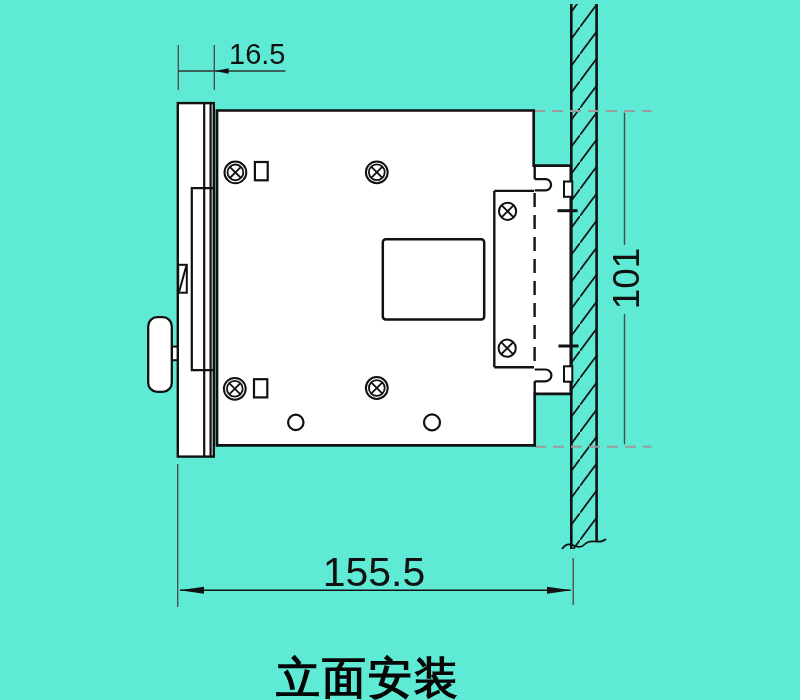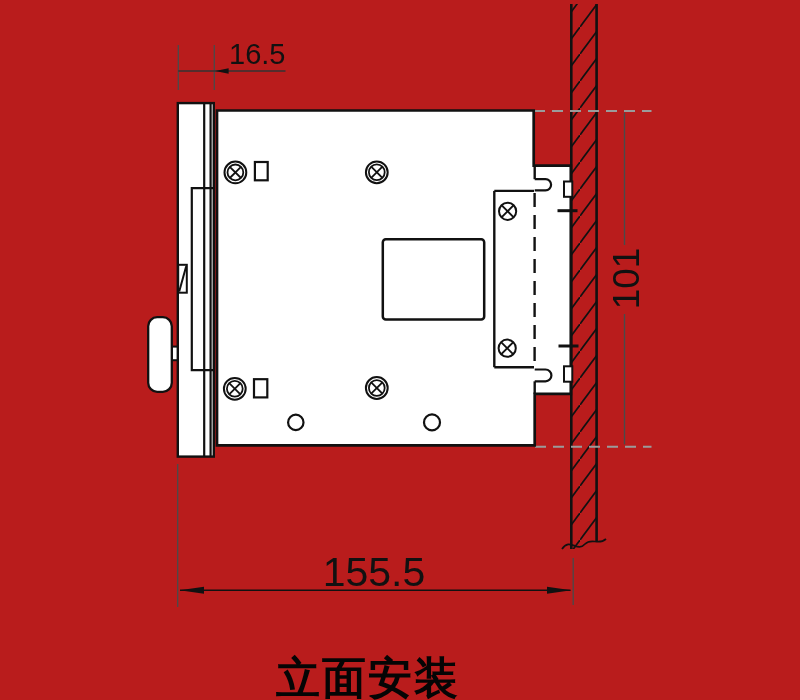--- a/index.html
+++ b/index.html
@@ -5,21 +5,21 @@
   html,body{
     margin:0;
     padding:0;
     background:#ffffff;
     font-family:"Liberation Sans", sans-serif;
   }
   .stage{
     position:relative;
     width:800px;
     height:700px;
-    background:#b91c1c;
+    background:#5eead4;
     overflow:hidden;
   }
   svg{display:block}
   .dim-text{
     font-family:"Liberation Sans", sans-serif;
     fill:#111111;
   }
   .title-text{
     font-family:"Liberation Sans", sans-serif;
     fill:#050505;

